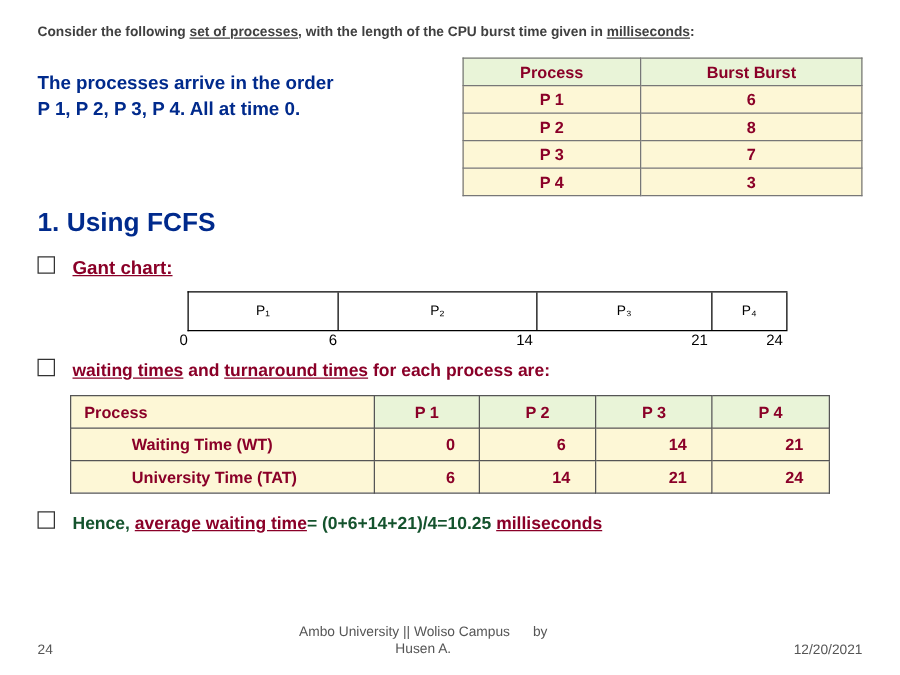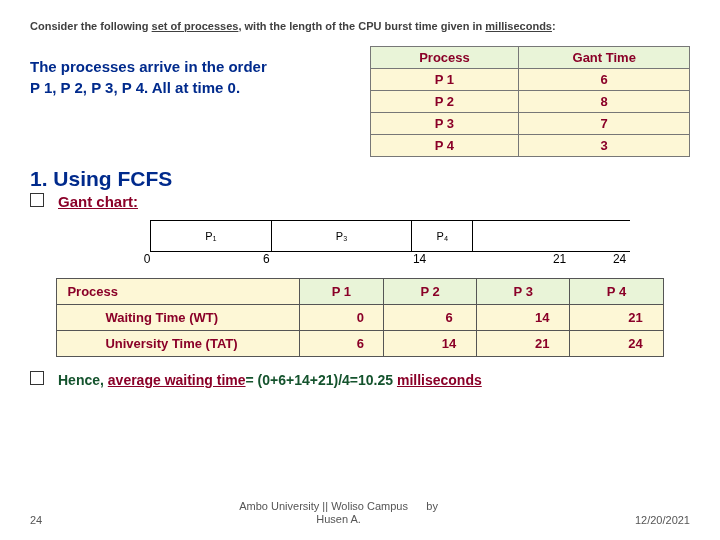--- a/index.html
+++ b/index.html
@@ -59,21 +59,21 @@
   .section-heading {
     margin-top: 10px;
     font-size: 21px;
     font-weight: bold;
     color: #002a8c;
   }
   .bullet-line {
     display: flex;
     align-items: baseline;
     gap: 14px;
-    margin-top: 0;
+    margin-top: 12px;
     font-size: 15px;
     font-weight: bold;
     color: #8a0028;
   }
   .bullet-box {
     width: 12px; height: 12px;
     border: 1.5px solid #333;
     display: inline-block;
     flex: 0 0 auto;
     margin-top: 2px;
@@ -173,21 +173,21 @@
 
   <div class="body-block">
     <div class="arrival-text">
       <div>The processes arrive in the order</div>
       <div>P 1, P 2, P 3, P 4. All at time 0.</div>
     </div>
     <table class="proc-table">
       <thead>
         <tr>
           <th>Process</th>
-          <th>Gant Time</th>
+          <th>Burst Burst</th>
         </tr>
       </thead>
       <tbody>
         <tr>
           <td>P 1</td>
           <td>6</td>
         </tr>
         <tr>
           <td>P 2</td>
           <td>8</td>
@@ -206,32 +206,39 @@
 
   <div class="section-heading">1. Using FCFS</div>
   <div class="bullet-line">
     <span class="bullet-box"></span>
     <span style="text-decoration: underline;">Gant chart:</span>
   </div>
 
   <div class="gantt">
     <div class="gantt-row" id="gantt-row">
         <div class="gantt-cell" style="width: 25%;">P₁</div>
+        <div class="gantt-cell" style="width: 33.3333%;">P₂</div>
         <div class="gantt-cell" style="width: 29.1667%;">P₃</div>
         <div class="gantt-cell" style="width: 12.5%;">P₄</div>
       </div>
     <div class="gantt-times" id="gantt-times">
         <div class="tlabel" style="width: 0%; text-align: left;"><span style="position: relative; left: -0.25em;">0</span></div>
         <div class="tlabel" style="width: 25%; text-align: right;"><span style="position: relative; right: -0.25em;">6</span></div>
         <div class="tlabel" style="width: 33.3333%; text-align: right;"><span style="position: relative; right: -0.25em;">14</span></div>
         <div class="tlabel" style="width: 29.1667%; text-align: right;"><span style="position: relative; right: -0.25em;">21</span></div>
         <div class="tlabel" style="width: 12.5%; text-align: right;"><span style="position: relative; right: -0.25em;">24</span></div>
       </div>
   </div>
 
+  <div class="wt-line">
+    <span class="bullet-box"></span>
+    <span class="text">
+      <span class="u">waiting times</span><span> and </span><span class="u">turnaround times</span><span> for each process are:</span>
+    </span>
+  </div>
 
   <table class="metrics-table">
     <thead>
       <tr>
         <th class="rowhdr">Process</th>
         <th>P 1</th>
         <th>P 2</th>
         <th>P 3</th>
         <th>P 4</th>
       </tr>

